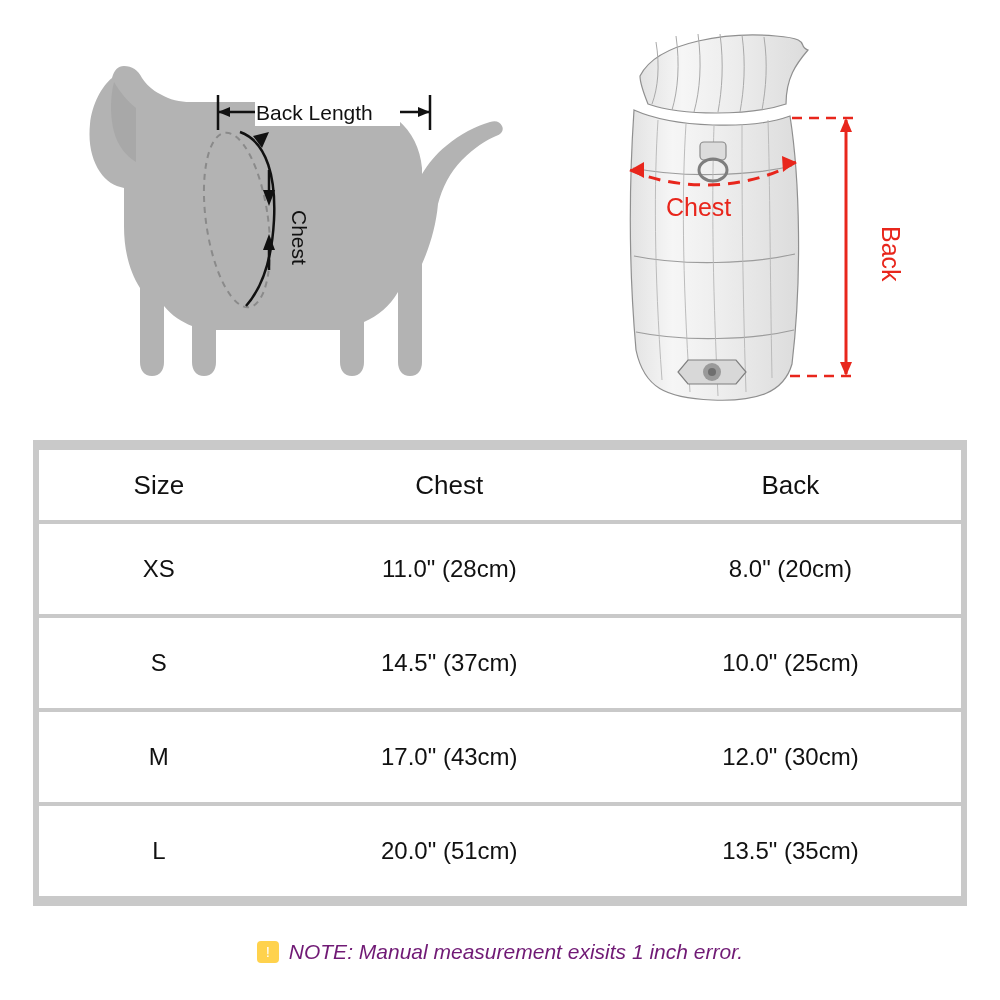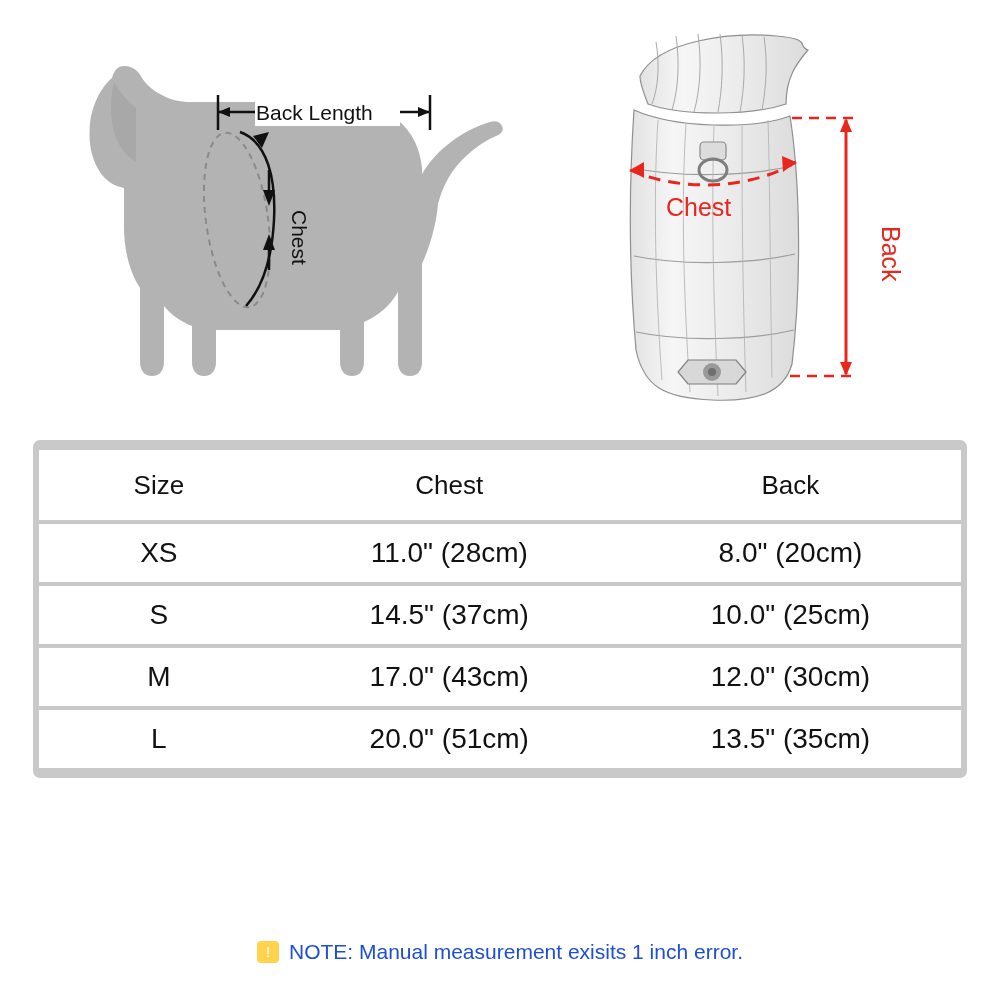--- a/index.html
+++ b/index.html
@@ -52,21 +52,20 @@
 
   
   .table-wrap {
     position: absolute;
     left: 33px;
     top: 440px;
     width: 934px;
     background: #c9c9c9;
     padding: 6px;
     box-sizing: border-box;
-    border-radius: 7px;
   }
   table.size-table {
     width: 100%;
     border-collapse: separate;
     border-spacing: 0 4px;
     table-layout: fixed;
   }
   table.size-table tr {
     background: #ffffff;
   }
@@ -78,23 +77,23 @@
     color: #111111;
     border: 0;
   }
   table.size-table th {
     font-size: 26px;
     font-weight: normal;
     height: 70px;
     padding: 0;
   }
   table.size-table td {
-    font-size: 28px;
+    font-size: 24px;
     height: 58px;
-    padding: 0;
+    padding: 16px;
   }
   table.size-table col.c1 { width: 26%; }
   table.size-table col.c2 { width: 37%; }
   table.size-table col.c3 { width: 37%; }
 
   
   .note {
     position: absolute;
     left: 0;
     top: 940px;
@@ -110,22 +109,23 @@
     border-radius: 4px;
     background: #ffd24d;
     color: #ffffff;
     font-size: 15px;
     line-height: 22px;
     text-align: center;
     font-family: "Liberation Sans", sans-serif;
   }
   .note-text {
     font-size: 21px;
-    color: #1d4ed8;
-    font-family: "Liberation Sans", sans-serif;
+    color: #701a75;
+    font-family: "Liberation Sans", sans-serif;
+    font-style: italic;
   }
 </style>
 </head>
 <body>
 
 <div class="illustrations">
 
   <div class="dog-panel">
     <svg width="470" height="380" viewBox="0 0 470 380" xmlns="http://www.w3.org/2000/svg">
 

